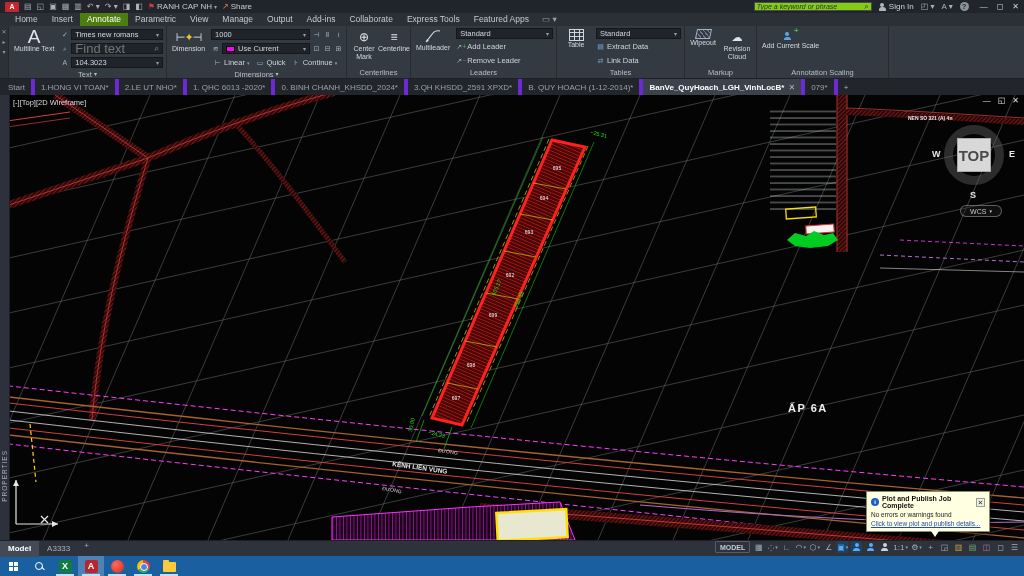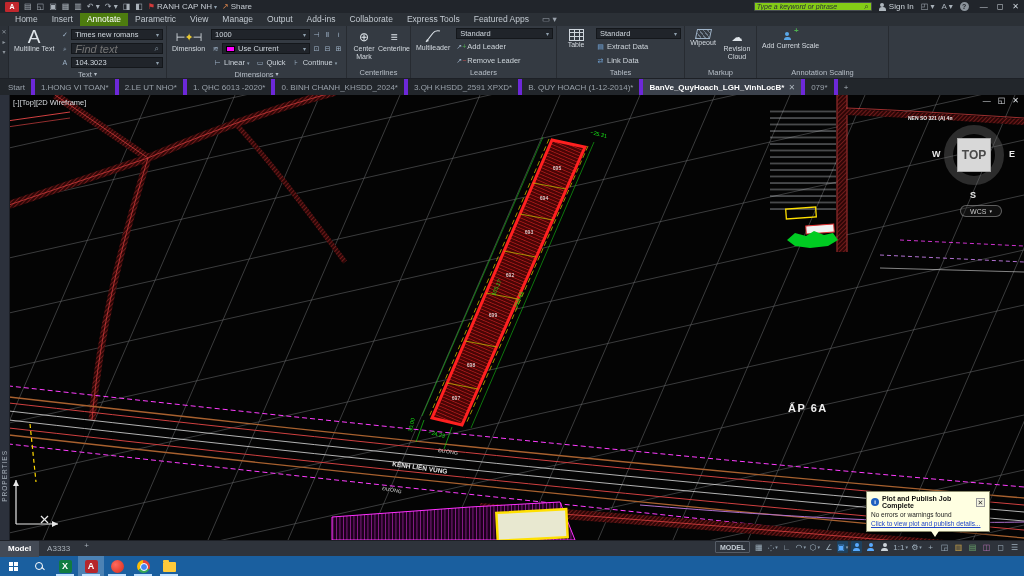--- a/index.html
+++ b/index.html
@@ -37,21 +37,21 @@
   .panel-body{flex:1;display:flex;gap:4px;padding:2px 3px 0 3px}
   .panel-label{height:11px;font-size:7.5px;color:#b6bec7;text-align:center;line-height:11px;display:flex;align-items:center;justify-content:center;gap:2px}
   .bigbtn{display:flex;flex-direction:column;align-items:center;justify-content:flex-start;font-size:7px;color:#d4dae0;text-align:center;line-height:1.1;padding:1px 2px;min-width:32px}
   .bigico{font-size:15px;line-height:16px;color:#dfe5ea}
   .rows{display:flex;flex-direction:column;gap:1px;justify-content:flex-start}
   .row{display:flex;align-items:center;gap:2px;height:13px}
   .mini{font-size:7px;color:#9fb3c8;width:9px;text-align:center}
   .combo{display:flex;align-items:center;background:#20242a;border:1px solid #14171b;height:11px;font-size:7.5px;color:#cfd6dd;padding:0 3px}
   .car{margin-left:auto;color:#8fa0ae;font-size:6px;padding-left:4px}
   .findinput{display:flex;align-items:center;background:#20242a;border:1px solid #14171b;height:11px;padding:0 3px}
-  .findinput input{flex:1;width:70px;background:transparent;border:0;outline:0;font-size:11px;font-style:italic;color:#7c858e}
+  .findinput input{flex:1;width:70px;background:transparent;border:0;outline:0;font-size:13px;color:#7c858e}
   .smallbtn{display:flex;align-items:center;gap:2px;font-size:7.5px;color:#ccd3da;padding:0 2px}
   .swatch{width:9px;height:6px;background:#f0f;border:1px solid #000;display:inline-block}
   .gridico{width:15px;height:12px;border:1px solid #cfd6dd;background:
      repeating-linear-gradient(0deg,transparent 0 3px,#cfd6dd 3px 4px),
      repeating-linear-gradient(90deg,transparent 0 4px,#cfd6dd 4px 5px)}
   .wipico{width:15px;height:10px;border:1px solid #9fb3c8;transform:skewX(-12deg);background:repeating-linear-gradient(45deg,#6b7785 0 1px,transparent 1px 3px)}
 
   
   .ftabs{height:16px;background:#22262b;display:flex;align-items:stretch;font-size:8px;padding-left:2px}
   .ftab{display:flex;align-items:center;padding:0 6px;color:#99a1aa;border-right:4px solid #6d28d9;white-space:nowrap}
@@ -60,21 +60,21 @@
   .ftab-plus{display:flex;align-items:center;padding:0 6px;color:#aab2ba}
 
   
   .canvas{position:relative;height:445px;background:#040404;overflow:hidden}
   .vplabel{position:absolute;left:13px;top:3px;font-size:7.5px;color:#d8dce0;z-index:5}
   .propstrip{position:absolute;left:0;top:0;bottom:0;width:10px;background:#2c313c;border-right:1px solid #1c1f26;z-index:6}
   .propstrip span{position:absolute;bottom:38px;left:1px;font-size:6.5px;color:#a7b0ba;writing-mode:vertical-rl;transform:rotate(180deg);letter-spacing:1px}
   .canv-winbtns{position:absolute;right:5px;top:1px;display:flex;gap:7px;color:#dfe3e7;font-size:8px;z-index:6}
   .viewcube{position:absolute;right:18px;top:28px;width:64px;height:64px;z-index:5}
   .vc-ring{position:absolute;left:2px;top:2px;width:60px;height:60px;border-radius:50%;border:9px solid rgba(110,110,110,.38)}
-  .vc-face{position:absolute;left:15px;top:15px;width:34px;height:34px;background:#d8d8d8;color:#4a4a4a;font-weight:bold;font-size:12px;display:flex;align-items:center;justify-content:center;border:1px solid #aaa}
+  .vc-face{position:absolute;left:15px;top:15px;width:34px;height:34px;background:#d8d8d8;color:#4a4a4a;font-weight:bold;font-size:15px;display:flex;align-items:center;justify-content:center;border:1px solid #aaa}
   .vc-w{position:absolute;left:-10px;top:26px;color:#e8e8e8;font-size:9px;font-weight:bold}
   .vc-e{position:absolute;right:-9px;top:26px;color:#e8e8e8;font-size:9px;font-weight:bold}
   .vc-s{position:absolute;left:28px;bottom:-13px;color:#e8e8e8;font-size:9px;font-weight:bold}
   .wcs{position:absolute;right:22px;top:110px;width:42px;height:12px;border:1px solid rgba(160,160,160,.55);border-radius:6px;color:#c8c8c8;font-size:7px;display:flex;align-items:center;justify-content:center;gap:3px;z-index:5;background:rgba(40,40,40,.35)}
   .notif{position:absolute;right:34px;bottom:8px;width:124px;background:#ffffe1;border:1px solid #8a8a6d;box-shadow:1px 2px 4px rgba(0,0,0,.6);z-index:8;padding:3px 4px 4px 4px}
   .notif-head{display:flex;align-items:center;gap:3px}
   .notif-i{width:8px;height:8px;border-radius:50%;background:#1d5fbf;color:#fff;font-size:6px;font-weight:bold;text-align:center;line-height:8px;flex:none}
   .notif-title{font-size:7px;font-weight:bold;color:#111;flex:1}
   .notif-x{font-size:7px;color:#333;border:1px solid #999;width:9px;height:9px;line-height:8px;text-align:center;background:#f4f4e2}
   .notif-body{font-size:6.5px;color:#222;margin-top:2px}

